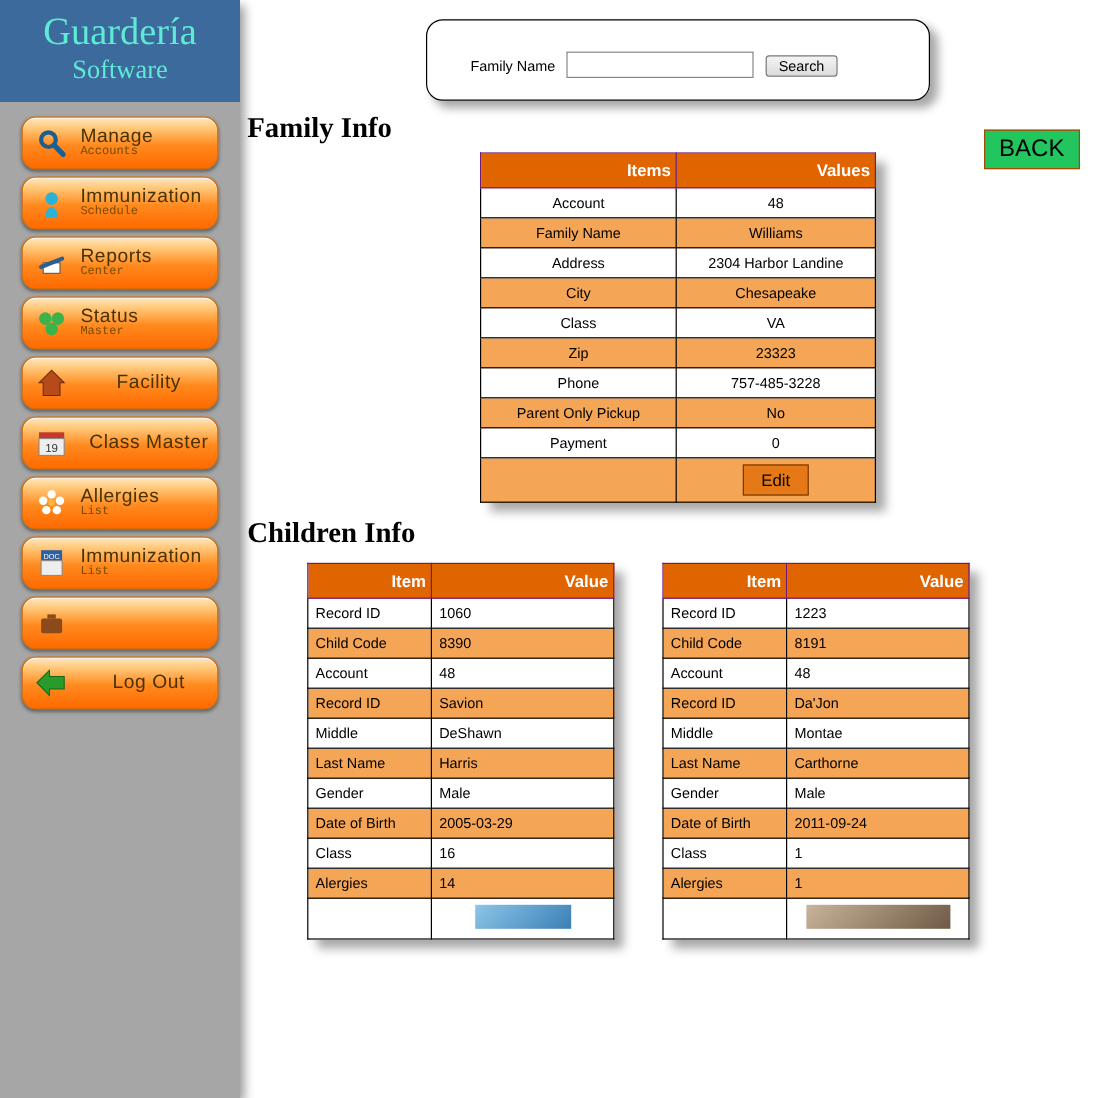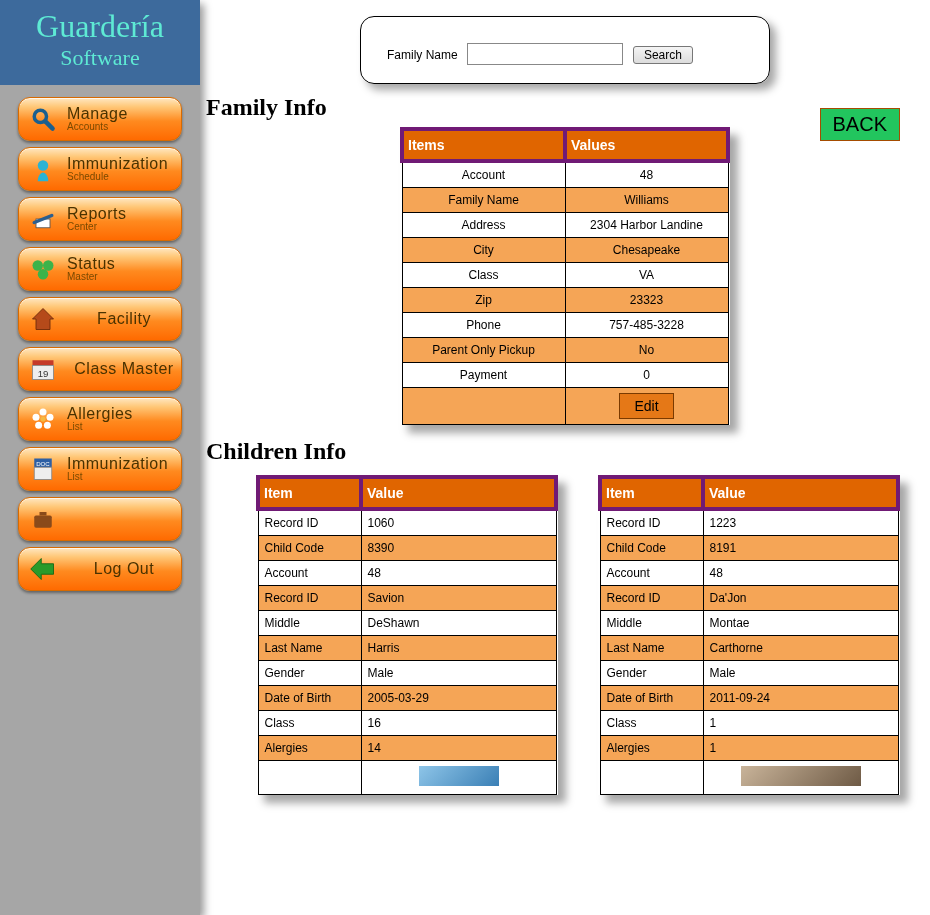--- a/index.html
+++ b/index.html
@@ -12,48 +12,48 @@
   .brand .line2{font-size:22px;}
   .nav{padding:6px;}
   .nav-btn{position:relative;height:42px;margin:6px 12px;border-radius:12px;
     background:linear-gradient(#ffe7c2 0%,#ffc97a 20%,#ff8a1f 55%,#ff6a00 100%);
     border:1px solid #d86a00;box-shadow:0 2px 3px rgba(0,0,0,.4),inset 0 1px 0 rgba(255,255,255,.7);
     cursor:pointer;display:flex;align-items:center;}
   .nav-btn .icon{width:36px;height:36px;margin-left:6px;display:flex;align-items:center;justify-content:center;flex-shrink:0;}
   .nav-btn .icon svg{width:28px;height:28px;}
   .nav-btn .labels{flex:1;padding-left:6px;line-height:1;}
   .nav-btn .title{font-family:'Trebuchet MS',Verdana,sans-serif;font-size:16px;color:#4a3200;letter-spacing:.5px;}
-  .nav-btn .sub{font-family:Liberation Sans, sans-serif;font-size:10px;color:#7a4a00;}
+  .nav-btn .sub{font-family:Liberation Mono, monospace;font-size:10px;color:#7a4a00;}
   .nav-btn.center .title{text-align:center;width:100%;}
 
   
   .main{flex:1;padding:0 6px;}
-  .search-box{width:360px;margin:16px auto 8px auto;border:1px solid #000;border-radius:14px;padding:26px 22px 18px 26px;box-shadow:6px 6px 8px rgba(0,0,0,.35);}
+  .search-box{width:360px;margin:16px auto 8px auto;border:1px solid #000;border-radius:14px;padding:26px 22px 18px 36px;box-shadow:6px 6px 8px rgba(0,0,0,.35);}
   .search-box label{font-size:12px;margin-right:6px;}
   .search-box input[type=text]{width:150px;border:1px solid #888;height:18px;}
   .search-box button{margin-left:6px;font-size:12px;padding:1px 10px;border:1px solid #777;border-radius:3px;background:linear-gradient(#f4f4f4,#dcdcdc);cursor:pointer;}
 
   h2{font-family:Georgia,'Times New Roman',serif;font-weight:bold;font-size:24px;margin:10px 0 6px 0;}
 
   .back-btn{position:absolute;top:108px;right:30px;background:#22c55e;border:1px solid #a54c00;color:#000;font-size:20px;padding:4px 12px;cursor:pointer;font-family:Arial;}
 
   
   .shadow-wrap{display:inline-block;box-shadow:8px 8px 8px rgba(0,0,0,.35);}
   table.info{border-collapse:collapse;background:#fff;}
-  table.info th{background:#e06500;color:#fff;font-weight:bold;font-size:14px;padding:6px 4px;border:4px solid #701a75;text-align:left;}
+  table.info th{background:#e06500;color:#fff;font-weight:bold;font-size:14px;padding:6px 4px;border:1px solid #701a75;text-align:right;}
   table.info td{border:1px solid #000;font-size:12px;padding:5px 6px;}
   table.info tr.odd td{background:#f5a556;}
   table.info tr.even td{background:#fff;}
 
   .family-table{width:330px;}
   .family-table td:first-child{width:150px;}
   .edit-btn{background:#e57817;border:1px solid #7a3a00;padding:4px 14px;font-size:14px;cursor:pointer;}
 
   .children-row{display:flex;gap:40px;margin-top:10px;padding-left:50px;}
-  .child-table{width:302px;}
+  .child-table{width:256px;}
   .child-table td:first-child{width:90px;}
   .photo-cell{height:22px;background:#fff;text-align:center;}
   .photo-cell .ph{display:inline-block;width:80px;height:20px;background:linear-gradient(135deg,#8ec5e8,#3a7fb5);}
   .photo-cell .ph2{display:inline-block;width:120px;height:20px;background:linear-gradient(135deg,#c9b49a,#6e5a45);}
 </style>
 </head>
 <body>
 
 <div class="page">
 

